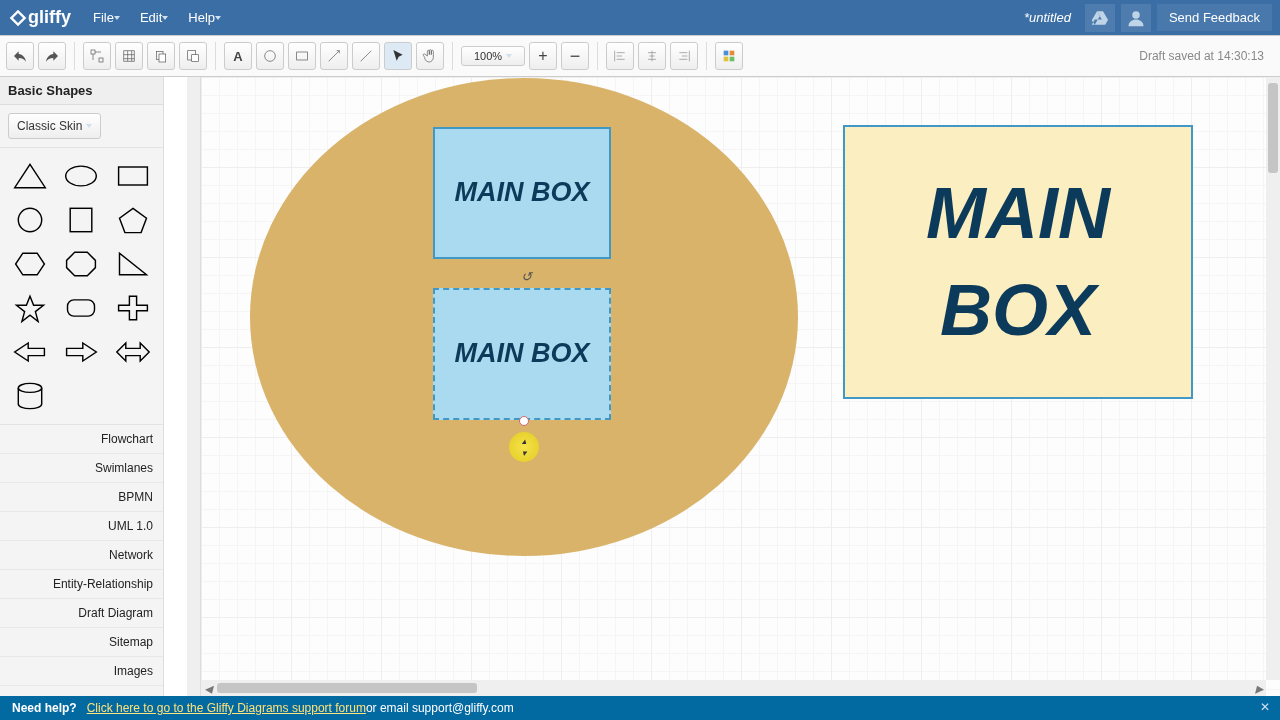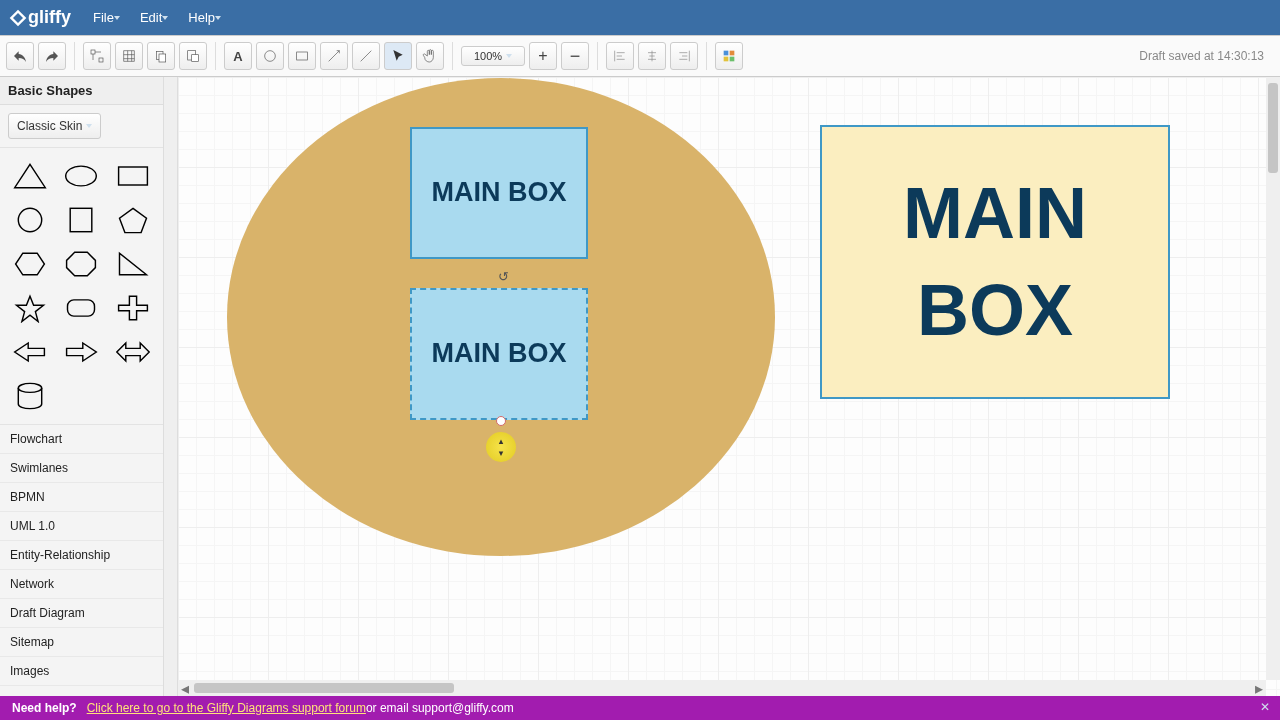--- a/index.html
+++ b/index.html
@@ -32,48 +32,48 @@
   }
   .tbtn svg { width:16px; height:16px; }
   .tsep { width:1px; height:28px; background:#ddd; margin:0 4px; }
   .zoom { width:64px; height:20px; border:1px solid #ccc; border-radius:3px;
     display:flex; align-items:center; justify-content:center; gap:4px; font-size:11px; color:#333;
     background:linear-gradient(#fff,#eee);}
   .status { margin-left:auto; color:#888; font-size:12px; padding-right:10px; }
 
   
   .body-row { display:flex; height:calc(720px - 35px - 42px - 24px); }
-  .sidebar-col { display:flex; }
+  .sidebar-col { display:flex;gap:23px; }
   .sidebar {
     width:164px; background:#f4f4f4; border-right:1px solid #ddd; overflow:hidden;
     display:flex; flex-direction:column;
   }
   .sidebar-scroll { width:14px; background:#efefef; border-right:1px solid #ddd; }
   .panel-header {
     font-weight:bold; font-size:13px; padding:6px 8px; background:#efefef;
     border-bottom:1px solid #ddd; color:#222;
   }
   .skin-row { padding:8px; border-bottom:1px solid #e3e3e3; }
   .skin-btn {
     display:inline-flex; align-items:center; gap:4px; padding:5px 8px; border:1px solid #ccc;
     border-radius:3px; background:linear-gradient(#fff,#eee); font-size:12px; color:#333; cursor:pointer;
   }
   .shape-grid {
     display:grid; grid-template-columns:repeat(3,1fr); gap:8px; padding:10px 8px;
     border-bottom:1px solid #e3e3e3;
   }
   .shape-cell { display:flex; align-items:center; justify-content:center; height:36px; cursor:grab; }
   .shape-cell svg { width:36px; height:30px; stroke:#000; stroke-width:1.6; fill:none; }
-  .cat-list { display:flex; flex-direction:column; }
+  .cat-list { display:flex; flex-direction:column;text-align:right; }
   .cat-item {
     padding:7px 10px; font-size:12px; color:#222; border-bottom:1px solid #e8e8e8; cursor:pointer;
   }
 
   
-  .canvas-wrap { flex:1; position:relative; background:#fdfdfd; overflow:hidden; }
+  .canvas-wrap { flex:1; position:relative; background:#fdfdfd; overflow:hidden;font-style:italic; }
   .canvas-wrap::before {
     content:""; position:absolute; inset:0;
     background-image:
       linear-gradient(#eee 1px, transparent 1px),
       linear-gradient(90deg, #eee 1px, transparent 1px),
       linear-gradient(#f5f5f5 1px, transparent 1px),
       linear-gradient(90deg, #f5f5f5 1px, transparent 1px);
     background-size: 90px 90px, 90px 90px, 18px 18px, 18px 18px;
     pointer-events:none;
   }
@@ -112,21 +112,21 @@
 
   .big-box {
     position:absolute; left:642px; top:48px; width:350px; height:274px;
     background:#fbeec0; border:2px solid #3f98c6;
     display:flex; align-items:center; justify-content:center; text-align:center;
     color:#0c3a5a; font-weight:900; font-size:72px; line-height:1.35;
   }
 
   
   .footer {
-    height:24px; background:#a21caf; color:#fff; font-size:12px;
+    height:24px; background:#0369a1; color:#fff; font-size:12px;
     display:flex; align-items:center; padding:0 12px; position:relative;
   }
   .footer .q { font-weight:bold; margin-right:10px; }
   .footer .link { color:#ffe27a; cursor:pointer;text-decoration:underline; }
   .footer .close { position:absolute; right:6px; top:2px; width:18px; height:18px;
     display:flex; align-items:center; justify-content:center; color:#cfe0ee; cursor:pointer;}
 </style>
 </head>
 <body>
 
@@ -144,20 +144,35 @@
         <span class="caret"></span>
     </div>
     <div class="menu-item">
       <span>Edit</span>
         <span class="caret"></span>
     </div>
     <div class="menu-item">
       <span>Help</span>
         <span class="caret"></span>
     </div>
+  </div>
+  <div class="header-right">
+    <span class="doc-title">*untitled</span>
+    <div class="hdr-icon">
+      <svg width="18" height="16" viewBox="0 0 24 20">
+          <path d="M8 1h8l7 12H15zM1 19l4-7h18l-4 7zM8 1L1 13l4 6 7-12z" fill="#bfd4e6"></path>
+        </svg>
+    </div>
+    <div class="hdr-icon">
+      <svg width="18" height="18" viewBox="0 0 24 24">
+          <circle cx="12" cy="8" r="5" fill="#bfd4e6"></circle>
+          <path d="M2 23c0-6 5-9 10-9s10 3 10 9z" fill="#bfd4e6"></path>
+        </svg>
+    </div>
+    <div class="feedback">Send Feedback</div>
   </div>
 </div>
 
 <div class="toolbar">
   <div class="tbtn">
       <svg viewBox="0 0 24 24">
         <path d="M10 5L3 12l7 7v-4c5 0 9 2 11 6-1-7-5-11-11-12V5z" fill="#555"></path>
       </svg>
     </div>
   <div class="tbtn">
@@ -350,22 +365,22 @@
               <ellipse cx="20" cy="7" rx="13" ry="5"></ellipse>
               <path d="M7 7v18c0 3 6 5 13 5s13-2 13-5V7"></path>
             </svg>
           </div>
       </div>
       <div class="cat-list">
         <div class="cat-item">Flowchart</div>
         <div class="cat-item">Swimlanes</div>
         <div class="cat-item">BPMN</div>
         <div class="cat-item">UML 1.0</div>
+        <div class="cat-item">Network</div>
         <div class="cat-item">Entity-Relationship</div>
-        <div class="cat-item">Network</div>
         <div class="cat-item">Draft Diagram</div>
         <div class="cat-item">Sitemap</div>
         <div class="cat-item">Images</div>
 
       </div>
     </div>
     <div class="sidebar-scroll"></div>
   </div>
 
   <div class="canvas-wrap">

